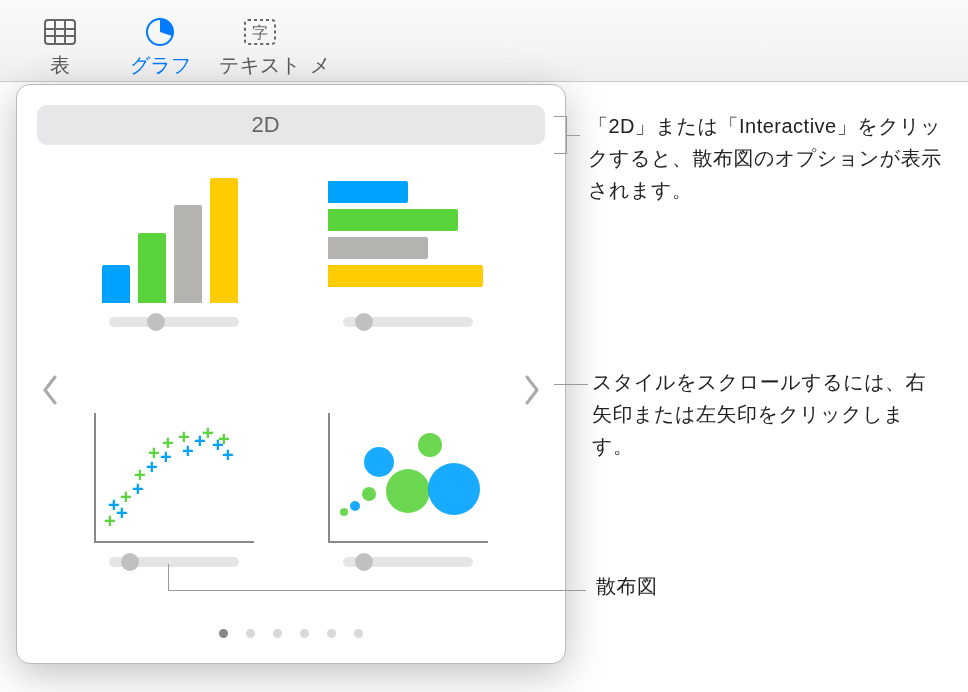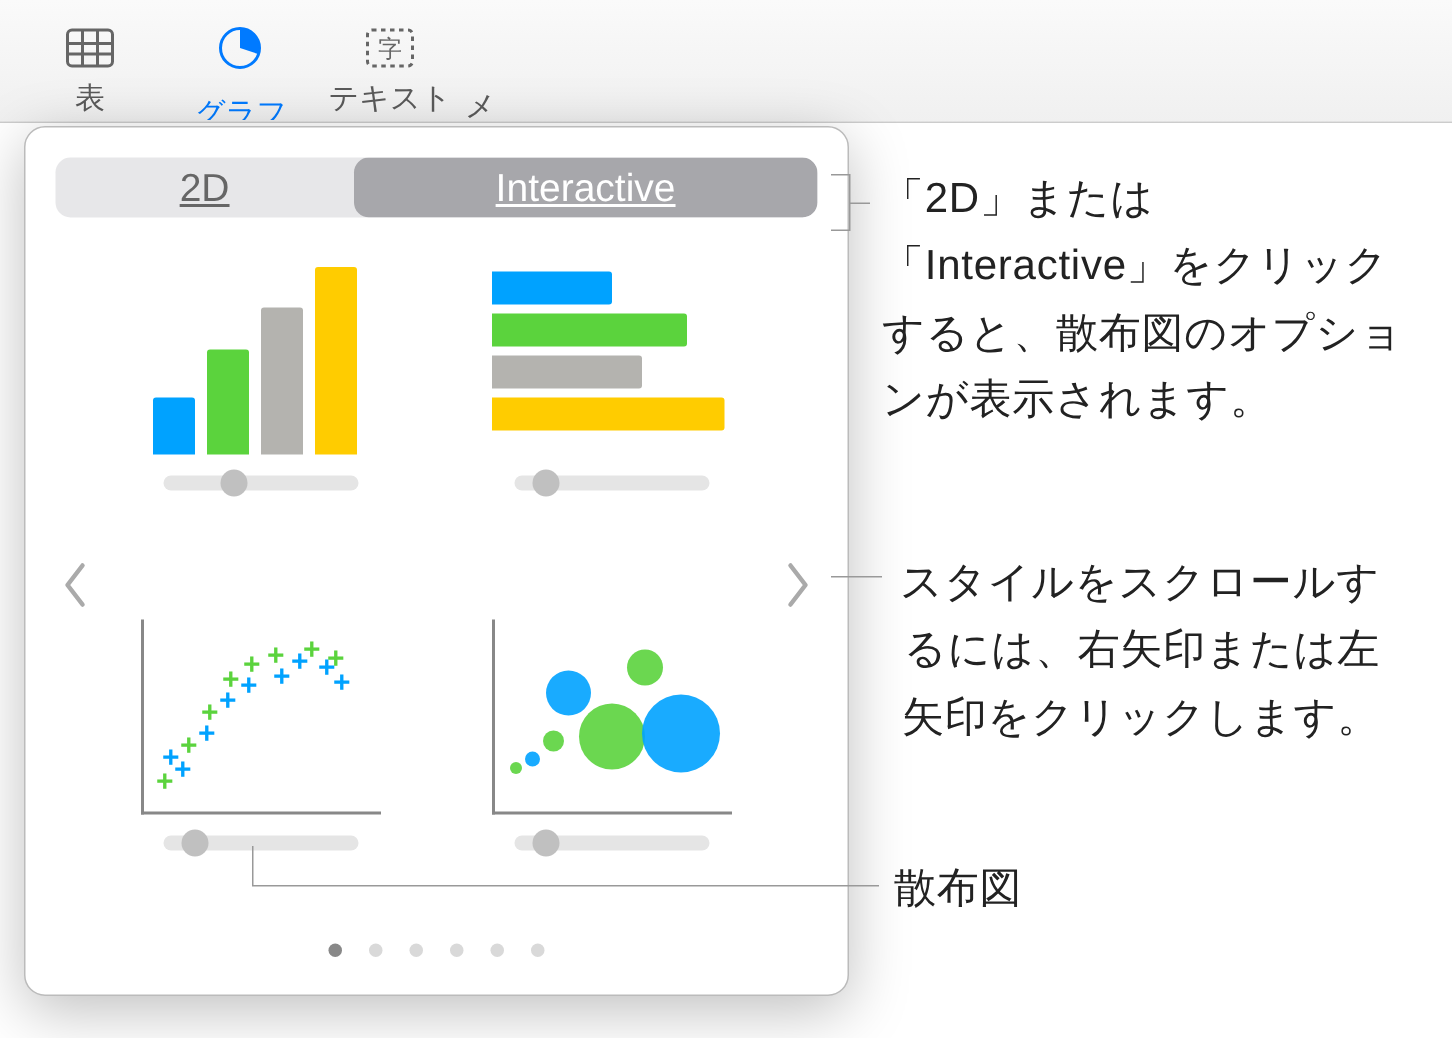--- a/index.html
+++ b/index.html
@@ -35,21 +35,21 @@
       height: 32px;
       display: flex;
       align-items: center;
       justify-content: center;
       margin-bottom: 4px;
     }
     .toolbar-label {
       font-size: 20px;
       color: #5a5a5a;
     }
-    .toolbar-item.cut .toolbar-label { overflow: hidden; white-space: nowrap; margin-top: 10px; }
+    .toolbar-item.cut .toolbar-label { overflow: hidden; white-space: nowrap; }
     .popover {
       position: absolute;
       left: 16px;
       top: 84px;
       width: 550px;
       height: 580px;
       background: #fff;
       border: 1px solid #bbb;
       border-radius: 14px;
       box-shadow: 0 10px 40px rgba(0,0,0,0.25);
@@ -62,25 +62,24 @@
       background: #e7e7e9;
       border-radius: 10px;
       overflow: hidden;
       position: relative;
     }
     .seg-item {
       flex: 1;
       display: flex;
       align-items: center;
       justify-content: center;
-      font-size: 26px;
+      font-size: 22px;
       color: #666;
       cursor: pointer;
       position: relative;
-      text-decoration: underline;
     }
     .seg-item + .seg-item::before {
       content: "";
       position: absolute;
       left: 0; top: 8px; bottom: 8px;
       width: 1px;
       background: #c8c8cc;
     }
     .seg-item.selected {
       background: #a7a7ab;
@@ -174,27 +173,27 @@
       margin-top: 16px;
     }
     .dot {
       width:9px; height:9px; border-radius:50%;
       background:#d9d9d9;
     }
     .dot.active { background:#888; }
     
     .callout {
       position:absolute;
-      font-size:28px;
+      font-size:20px;
       line-height:1.6;
       color:#222;
       letter-spacing: 0.5px;
     }
     .callout.a { left:588px; top:110px; width:360px; }
-    .callout.b { left:580px; top:366px; width:340px;text-align:right; }
+    .callout.b { left:592px; top:366px; width:340px; }
     .callout.c { left:596px; top:570px;text-align:center; }
     
     .bracket {
       position:absolute;
       left:554px; top:116px; width:26px; height:38px;
     }
     .bracket span { position:absolute; background:#999; }
     .bracket .top { top:0; left:0; width:12px; height:1px; }
     .bracket .bot { bottom:0; left:0; width:12px; height:1px; }
     .bracket .vert{ left:12px; top:0; width:1px; height:100%; }
@@ -245,21 +244,20 @@
   </div>
   <div class="toolbar-item cut" style="width:40px;align-items:flex-start;overflow:hidden">
     <div class="toolbar-icon" style="visibility:hidden"></div>
     <span class="toolbar-label">メ</span>
   </div>
 </div>
 
 <div class="popover">
   <div class="seg">
     <div class="seg-item two">2D</div>
-    <div class="seg-item inter selected">Interactive</div>
   </div>
 
   <div class="chart-area">
     <div class="nav-arrow left">
       <svg width="18" height="30" viewBox="0 0 18 30">
           <polyline points="14,2 4,15 14,28" fill="none" stroke="#aaa" stroke-width="3" stroke-linecap="round" stroke-linejoin="round"></polyline>
         </svg>
     </div>
     <div class="nav-arrow right">
       <svg width="18" height="30" viewBox="0 0 18 30">

